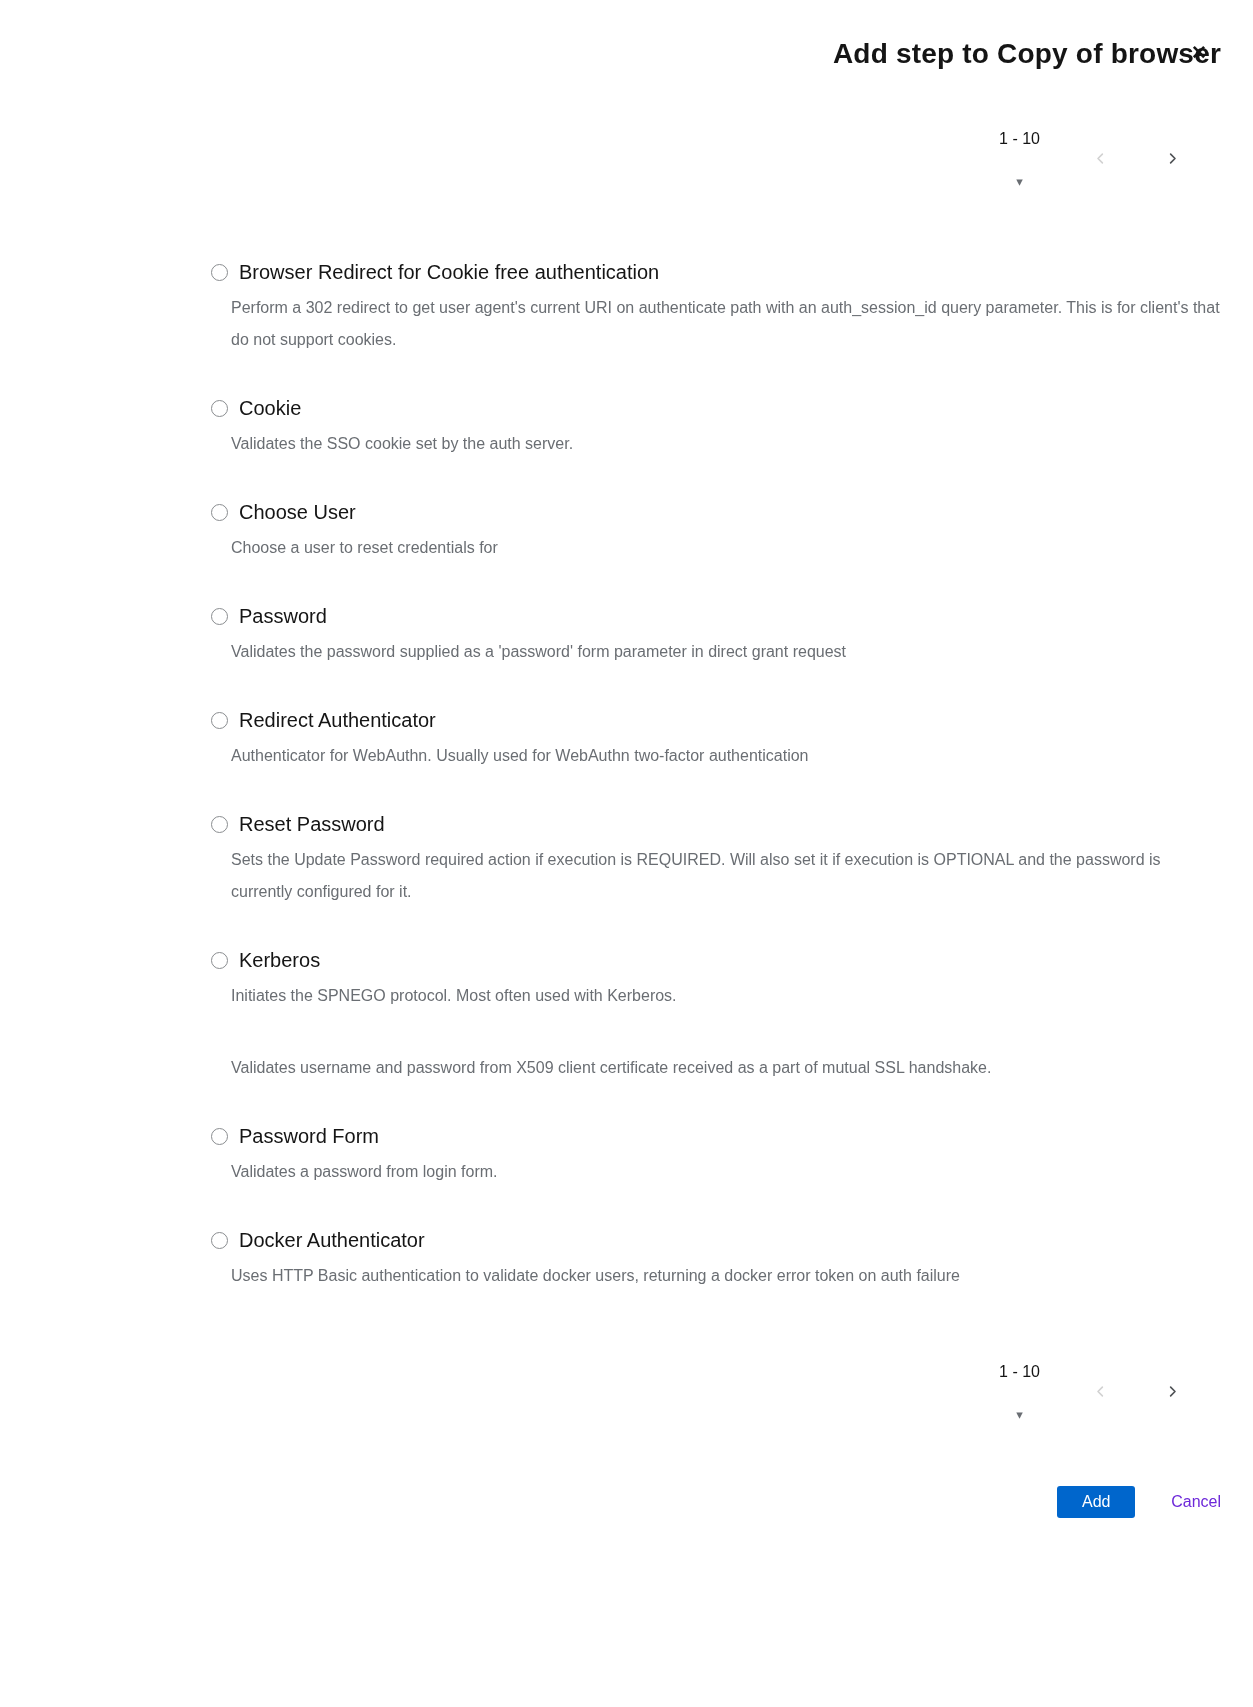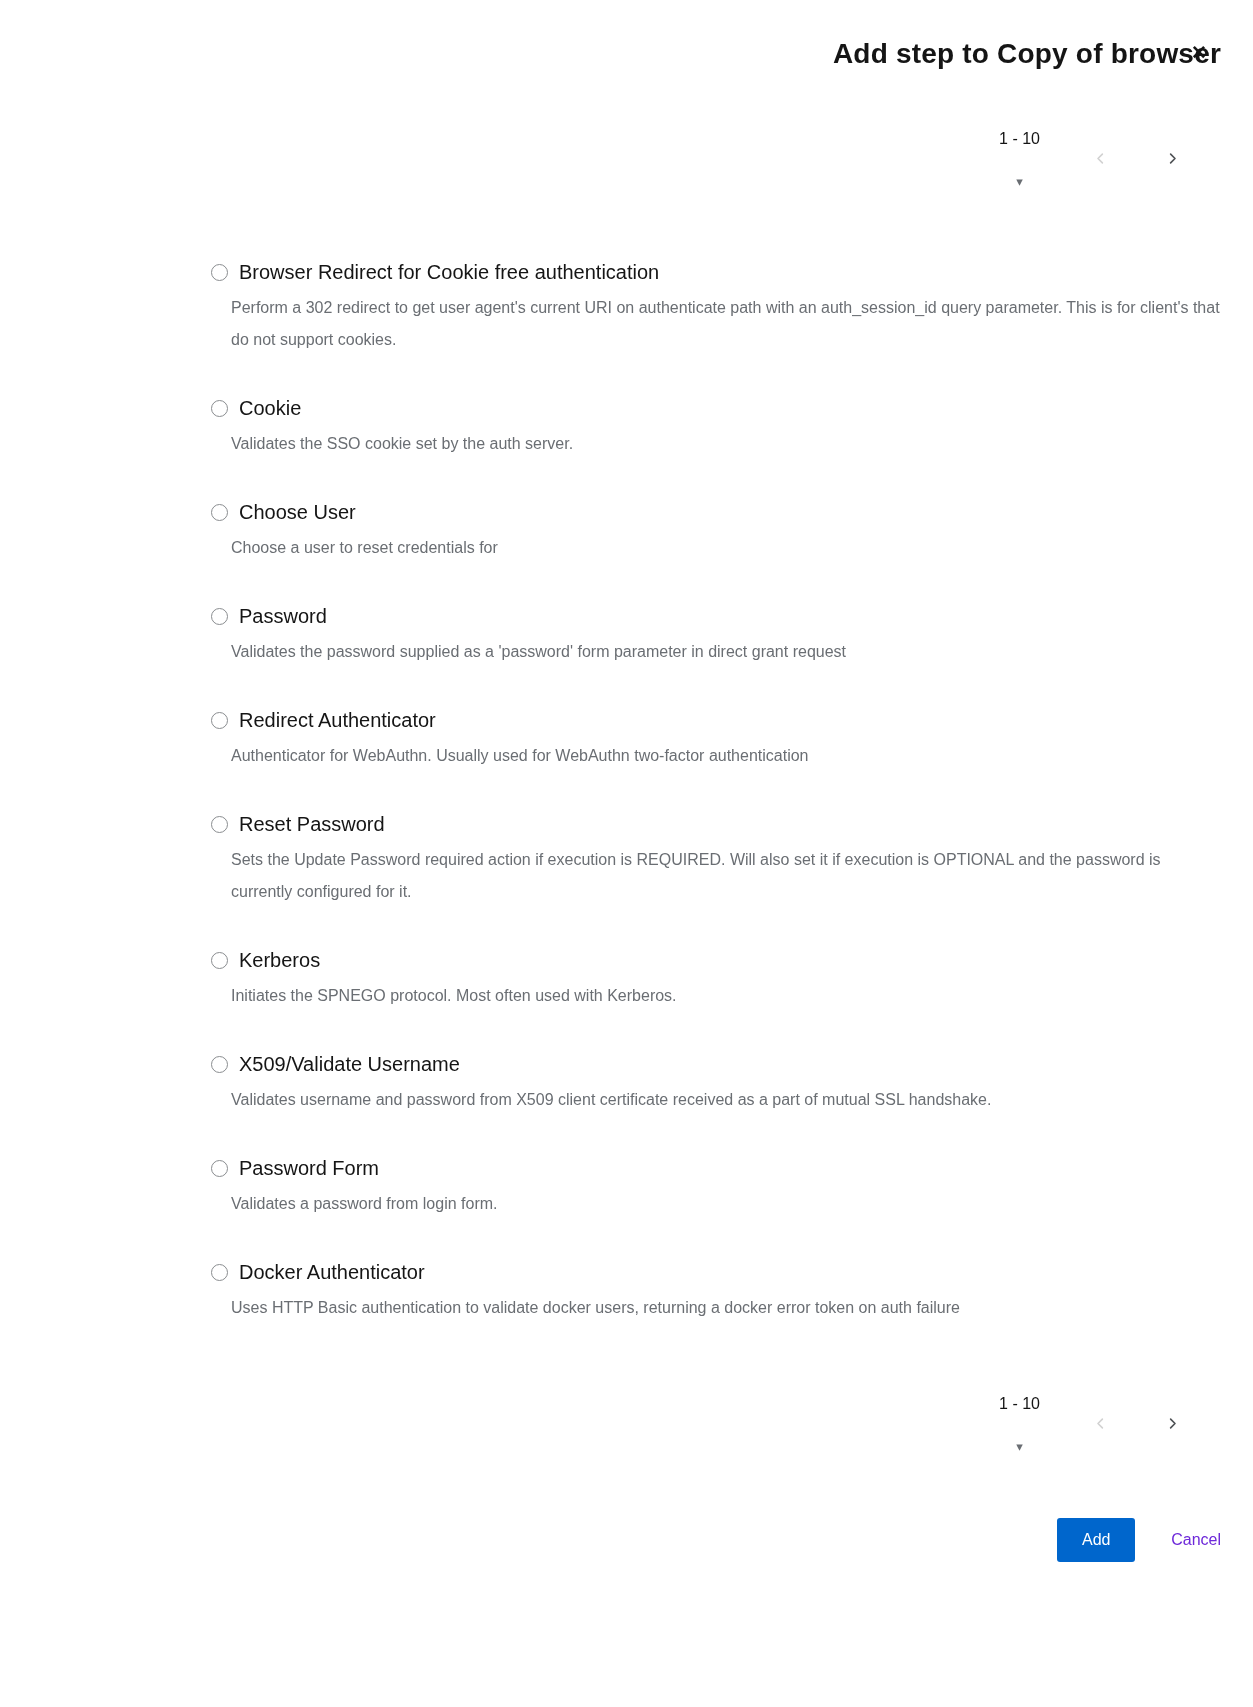--- a/index.html
+++ b/index.html
@@ -124,21 +124,21 @@
 
   
   .modal-footer {
     display: flex;
     align-items: center;
     gap: 36px;
     margin-top: 77px;
   }
   .add-btn {
     min-width: 78px;
-    height: 44px;
+    height: 32px;
     padding: 0 24px;
     background: #0066cc;
     color: #ffffff;
     border: none;
     border-radius: 3px;
     font-family: inherit;
     font-size: 16px;
     cursor: pointer;
   }
   .cancel-link {
@@ -231,24 +231,20 @@
 
   <div class="step">
     <div class="step-head">
       <span class="radio"></span>
       <span class="step-name">Kerberos</span>
     </div>
     <p class="step-desc">Initiates the SPNEGO protocol. Most often used with Kerberos.</p>
   </div>
 
   <div class="step">
-    <div class="step-head">
-      <span class="radio"></span>
-      <span class="step-name">X509/Validate Username</span>
-    </div>
     <p class="step-desc">Validates username and password from X509 client certificate received as a part of mutual SSL handshake.</p>
   </div>
 
   <div class="step">
     <div class="step-head">
       <span class="radio"></span>
       <span class="step-name">Password Form</span>
     </div>
     <p class="step-desc">Validates a password from login form.</p>
   </div>

